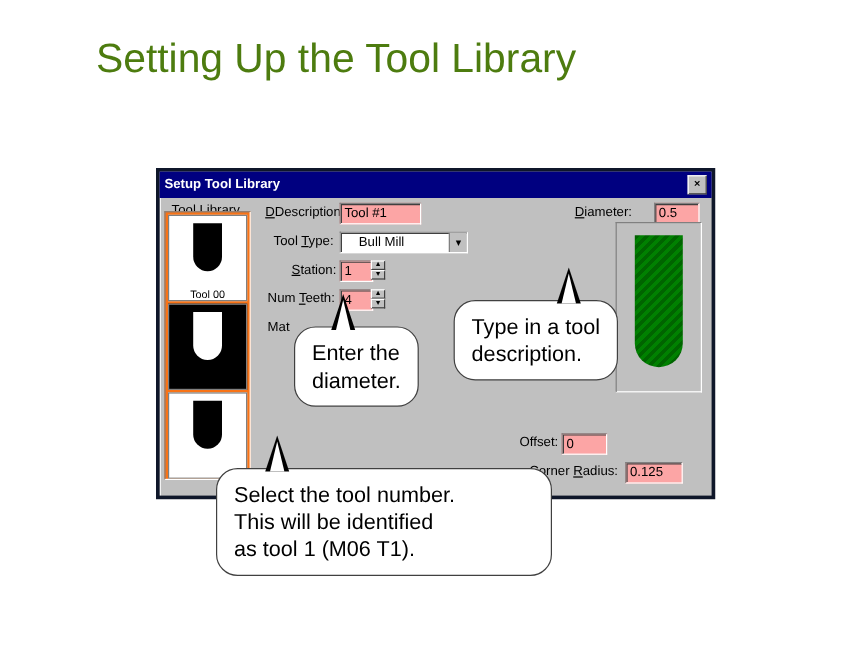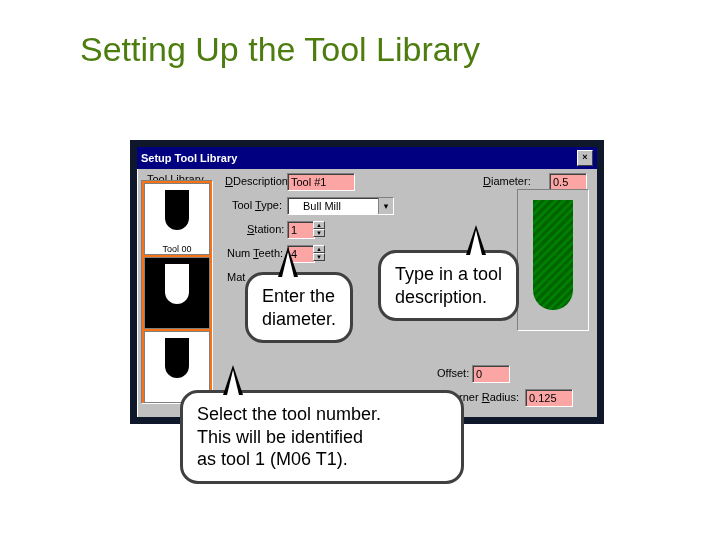--- a/index.html
+++ b/index.html
@@ -19,21 +19,21 @@
     color: #4d7c0f;
     font-weight: normal;
   }
   .dialog {
     position: absolute;
     top: 140px;
     left: 130px;
     width: 460px;
     height: 270px;
     background: #c0c0c0;
-    border: 7px solid #0f172a;
+    border: 3px solid #0f172a;
     box-shadow: 1px 1px 0 #fff inset;
   }
   .titlebar {
     background: #000080;
     color: #fff;
     height: 18px;
     font-size: 11px;
     font-weight: bold;
     padding: 2px 4px;
     display: flex;
@@ -183,21 +183,21 @@
     top: 10px;
     transform: translateX(-50%);
     width: 40px;
     height: 110px;
     background: repeating-linear-gradient(135deg, #006400 0 3px, #008000 3px 6px);
     border-radius: 0 0 20px 20px;
   }
   .callout {
     position: absolute;
     background: #fff;
-    border: 3px solid #404040;
+    border: 1px solid #404040;
     border-radius: 18px;
     padding: 10px 14px;
     font-size: 18px;
     line-height: 1.25;
     z-index: 10;
   }
   .callout .tail {
     position: absolute;
     width: 0;
     height: 0;

